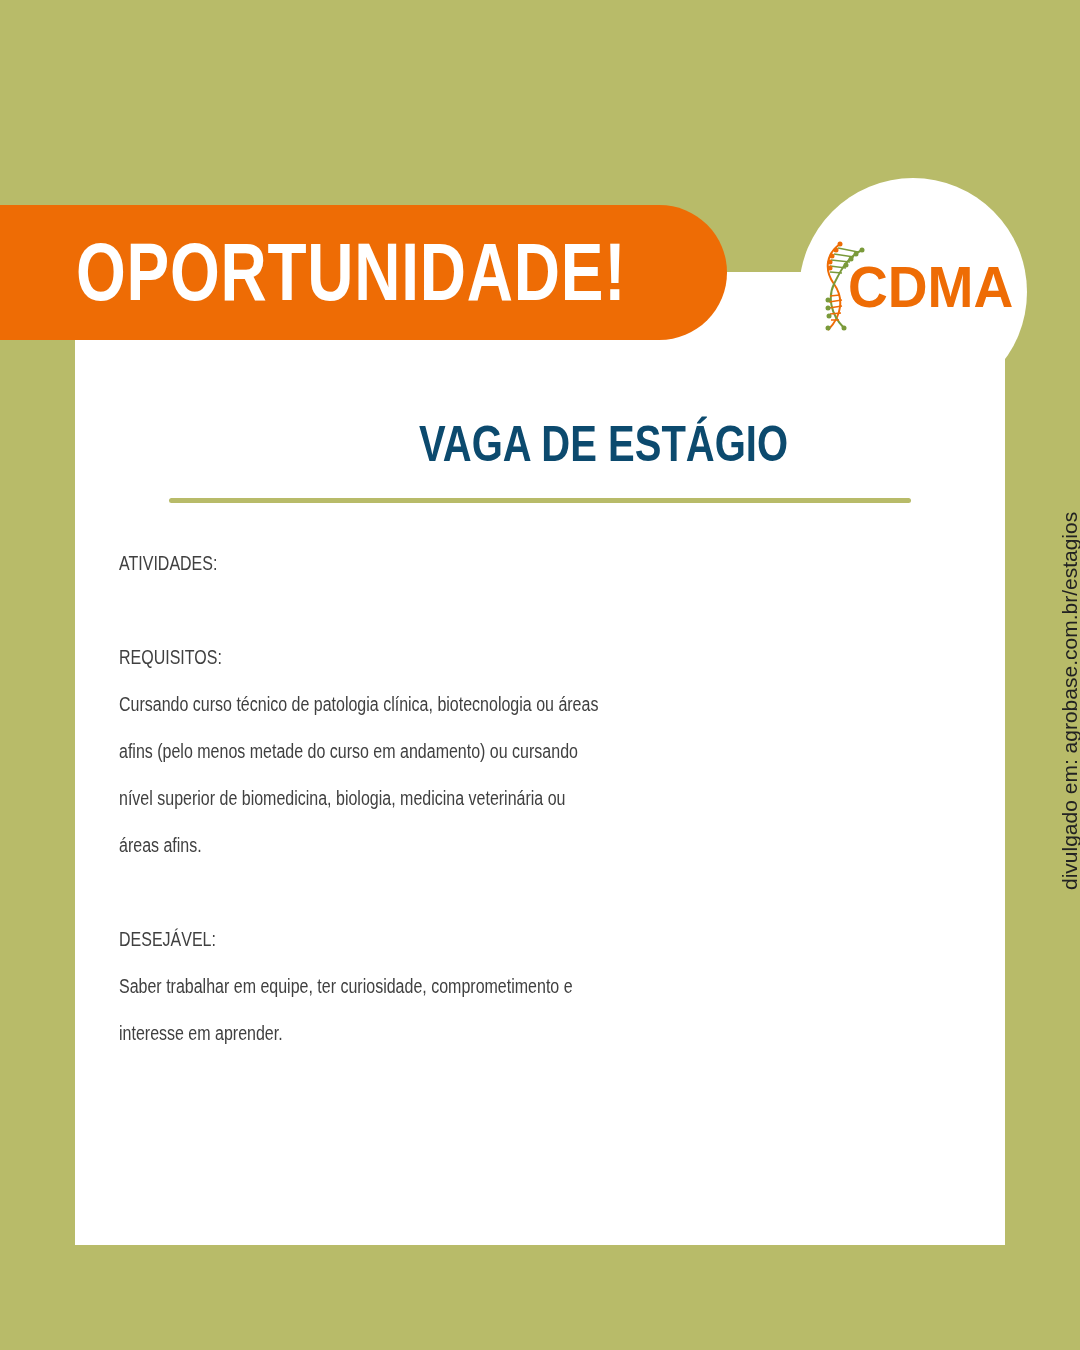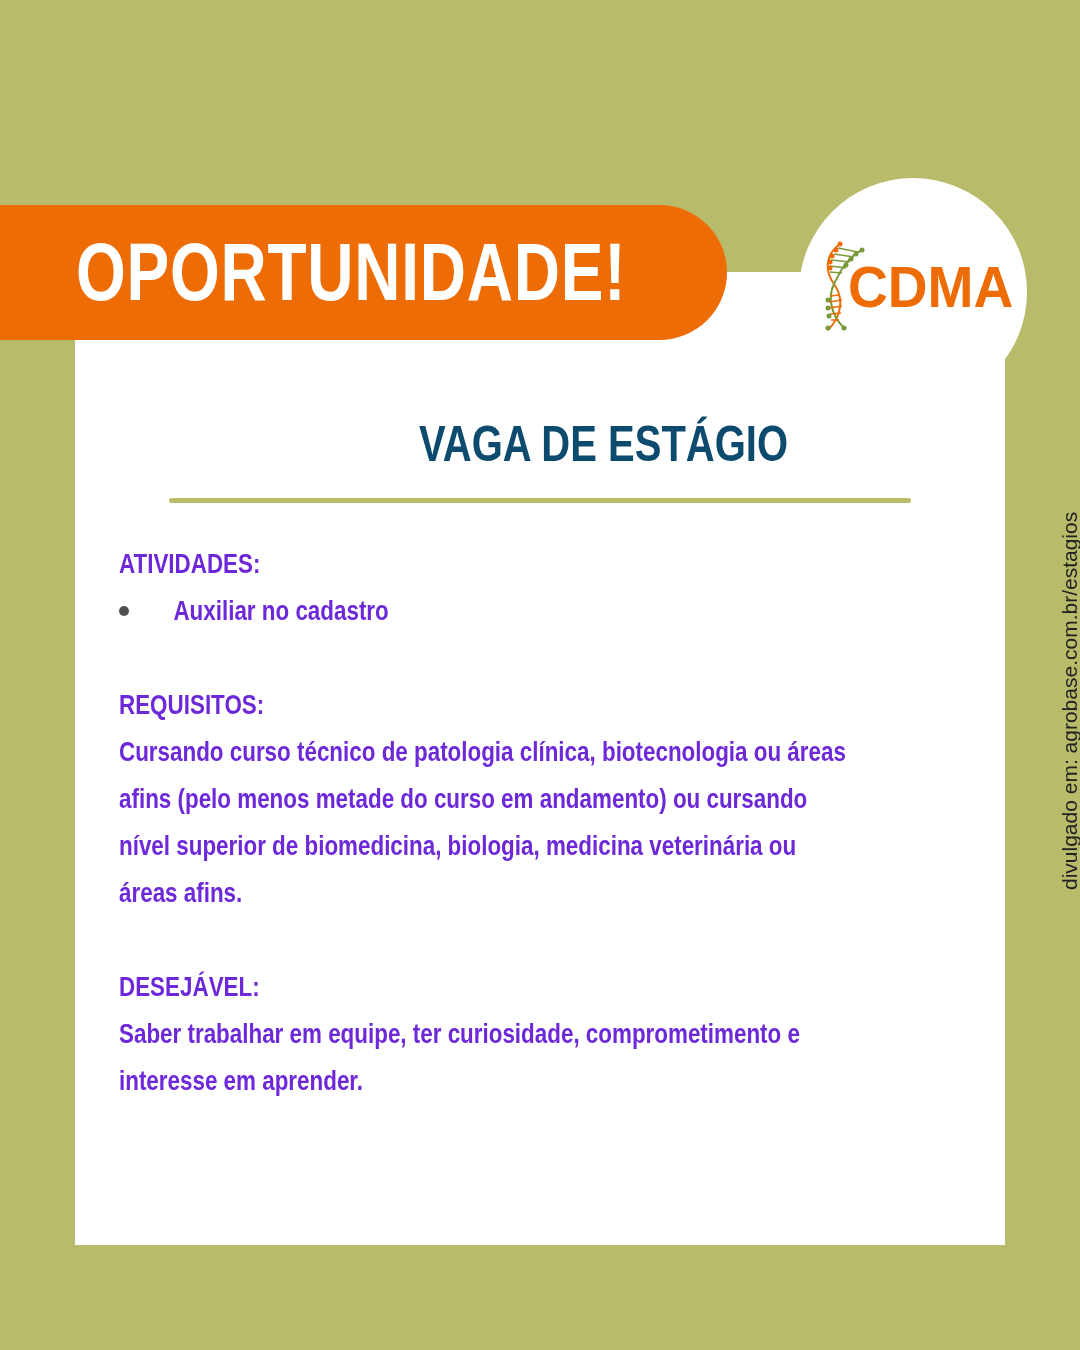--- a/index.html
+++ b/index.html
@@ -41,21 +41,21 @@
       position: absolute; left: 75px; width: 1057px; top: 412px; text-align: center;
       color: #0c4a6e; font-weight: bold; font-size: 50px; line-height: 64px;
     }
     .subtitle span { display: inline-block; transform: scaleX(0.8); }
     .divider {
       position: absolute; left: 169px; top: 498px; width: 742px; height: 5px;
       background: #b8bb69; border-radius: 3px;
     }
     .content {
       position: absolute; left: 119px; top: 540px; width: 880px;
-      color: #6d28d9; font-weight: bold; font-size: 28px; line-height: 47px;
+      color: #404040; font-weight: normal; font-size: 20px; line-height: 47px;
     }
     .line { white-space: nowrap; transform: scaleX(0.8); transform-origin: left center; height: 47px; }
     .bullet-row { padding-left: 24px; position: relative; }
     .bullet-row .dot {
       position: absolute; left: 0; top: 19px; width: 10px; height: 10px; border-radius: 50%; background: #505050;
     }
     .bullet-row .txt { display: inline-block; padding-left: 38px; transform: scaleX(0.8); transform-origin: left center; white-space: nowrap; }
     .gap { height: 47px; }
     .side-note {
       position: absolute; left: 1058px; top: 890px;
@@ -103,24 +103,20 @@
     <circle cx="24" cy="88" r="2.5" fill="#7a9a3a"></circle>
   </g>
 </svg>
 <div class="logo-text">CDMA</div>
 
 <div class="subtitle"><span>VAGA DE ESTÁGIO</span></div>
 <div class="divider"></div>
 
 <div class="content">
   <div class="line">ATIVIDADES:</div>
-  <div class="bullet-row">
-    <span class="dot"></span>
-    <span class="txt">Auxiliar no cadastro</span>
-  </div>
   <div class="gap"></div>
   <div class="line">REQUISITOS:</div>
   <div class="line">Cursando curso técnico de patologia clínica, biotecnologia ou áreas</div>
   <div class="line">afins (pelo menos metade do curso em andamento) ou cursando</div>
   <div class="line">nível superior de biomedicina, biologia, medicina veterinária ou</div>
   <div class="line">áreas afins.</div>
   <div class="gap"></div>
   <div class="line">DESEJÁVEL:</div>
   <div class="line">Saber trabalhar em equipe, ter curiosidade, comprometimento e</div>
   <div class="line">interesse em aprender.</div>

